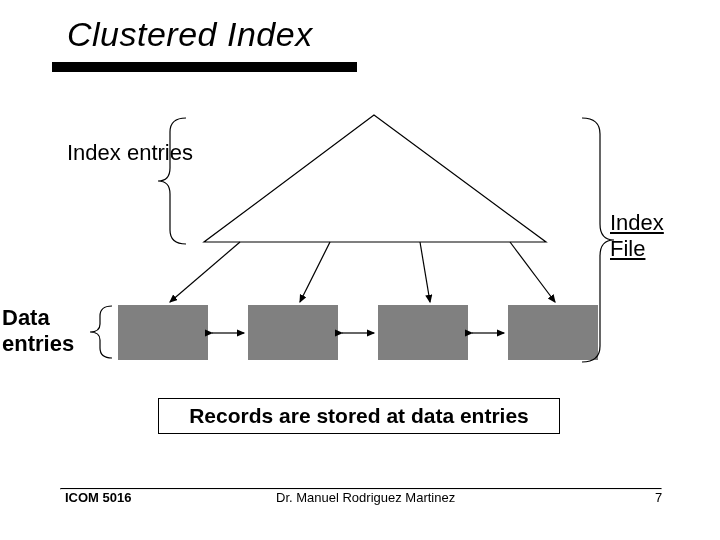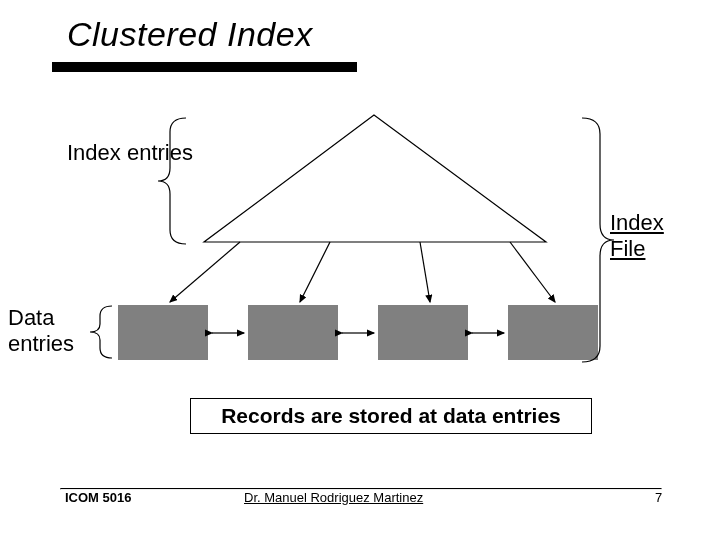--- a/index.html
+++ b/index.html
@@ -34,54 +34,53 @@
     height: 10px;
     background: #000;
   }
   .label {
     position: absolute;
     font-size: 22px;
     line-height: 1.2;
   }
   .index-entries { left: 36px; top: 140px; margin-left: 31px; }
   .index-file    { left: 610px; top: 210px; text-decoration: underline; }
-  .data-entries  { left: 8px;  top: 305px; }
+  .data-entries  { left: 2px;  top: 305px; font-weight: bold; }
   .diagram-svg {
     position: absolute;
     left: 0;
     top: 0;
   }
   .caption-box {
     position: absolute;
     left: 158px;
     top: 398px;
     width: 400px;
     height: 34px;
     border: 1.5px solid #000;
     display: flex;
     align-items: center;
     justify-content: center;
     font-size: 21px;
     font-weight: bold;
-    margin-left: 32px;
   }
   .footer-rule {
     position: absolute;
     left: 60px;
     top: 480px;
     width: 600px;
     border-top: 1px solid #000;
   }
   .footer {
     position: absolute;
     top: 490px;
     font-size: 13px;
   }
   .f-left  { left: 65px; font-weight: bold; }
-  .f-mid   { left: 244px; text-decoration: underline; }
+  .f-mid   { left: 276px; }
   .f-right { left: 655px; }
 </style>
 </head>
 <body>
 
 <div class="slide">
 
   <div class="title">Clustered Index</div>
   <div class="title-rule"></div>
 

